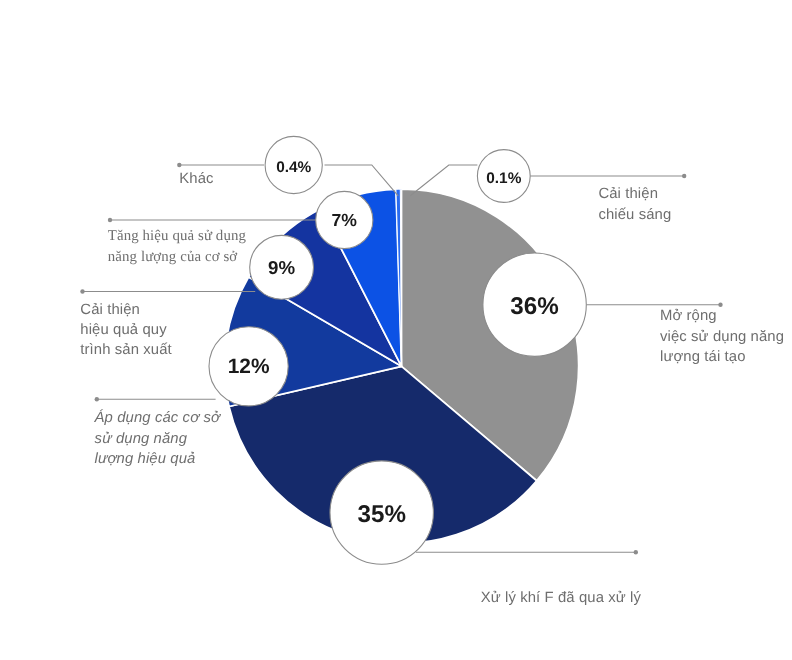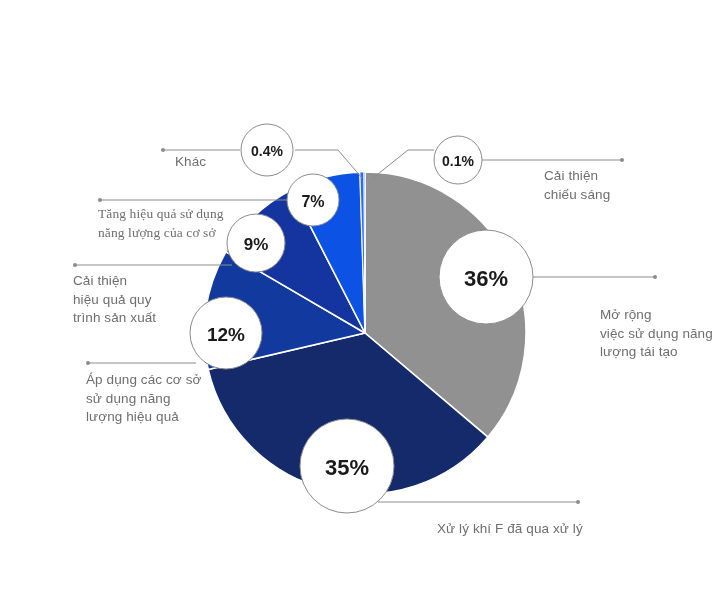--- a/index.html
+++ b/index.html
@@ -122,25 +122,25 @@
       <g>
         <circle cx="458" cy="160" r="24" fill="#ffffff" stroke="#8c8c8c" stroke-width="1"></circle>
         <text class="bubble-text" x="458" y="161" font-size="14">0.1%</text>
       </g>
 
     </g>
   </svg>
 
   <div class="callout-label label-left" style="left:544px; top:167px; width:170px;">Cải thiện<br>chiếu sáng</div>
 
-  <div class="callout-label label-left" style="left:600px; top:278px; width:120px;margin-top:28px;">Mở rộng<br>việc sử dụng năng<br>lượng tái tạo</div>
+  <div class="callout-label label-left" style="left:600px; top:278px; width:120px;">Mở rộng<br>việc sử dụng năng<br>lượng tái tạo</div>
 
-  <div class="callout-label label-left" style="left:437px; top:520px; width:270px;">Xử lý khí F đã qua xử lý</div>
+  <div class="callout-label label-left" style="left:437px; top:534px; width:270px;">Xử lý khí F đã qua xử lý</div>
 
-  <div class="callout-label label-left" style="left:86px; top:371px; width:160px;">Áp dụng các cơ sở<br>sử dụng năng<br>lượng hiệu quả</div>
+  <div class="callout-label label-left" style="left:86px; top:371px; width:160px;font-style:italic;">Áp dụng các cơ sở<br>sử dụng năng<br>lượng hiệu quả</div>
 
   <div class="callout-label label-left" style="left:73px; top:272px; width:160px;">Cải thiện<br>hiệu quả quy<br>trình sản xuất</div>
 
   <div class="callout-label label-left" style="left:98px; top:205px; width:200px;font-family:Liberation Serif, serif;">Tăng hiệu quả sử dụng<br>năng lượng của cơ sở</div>
 
-  <div class="callout-label label-left" style="left:163px; top:153px; width:80px;margin-left:12px;">Khác</div>
+  <div class="callout-label label-left" style="left:163px; top:153px; width:80px;">Khác</div>
 
 </div>
 
 </body></html>

